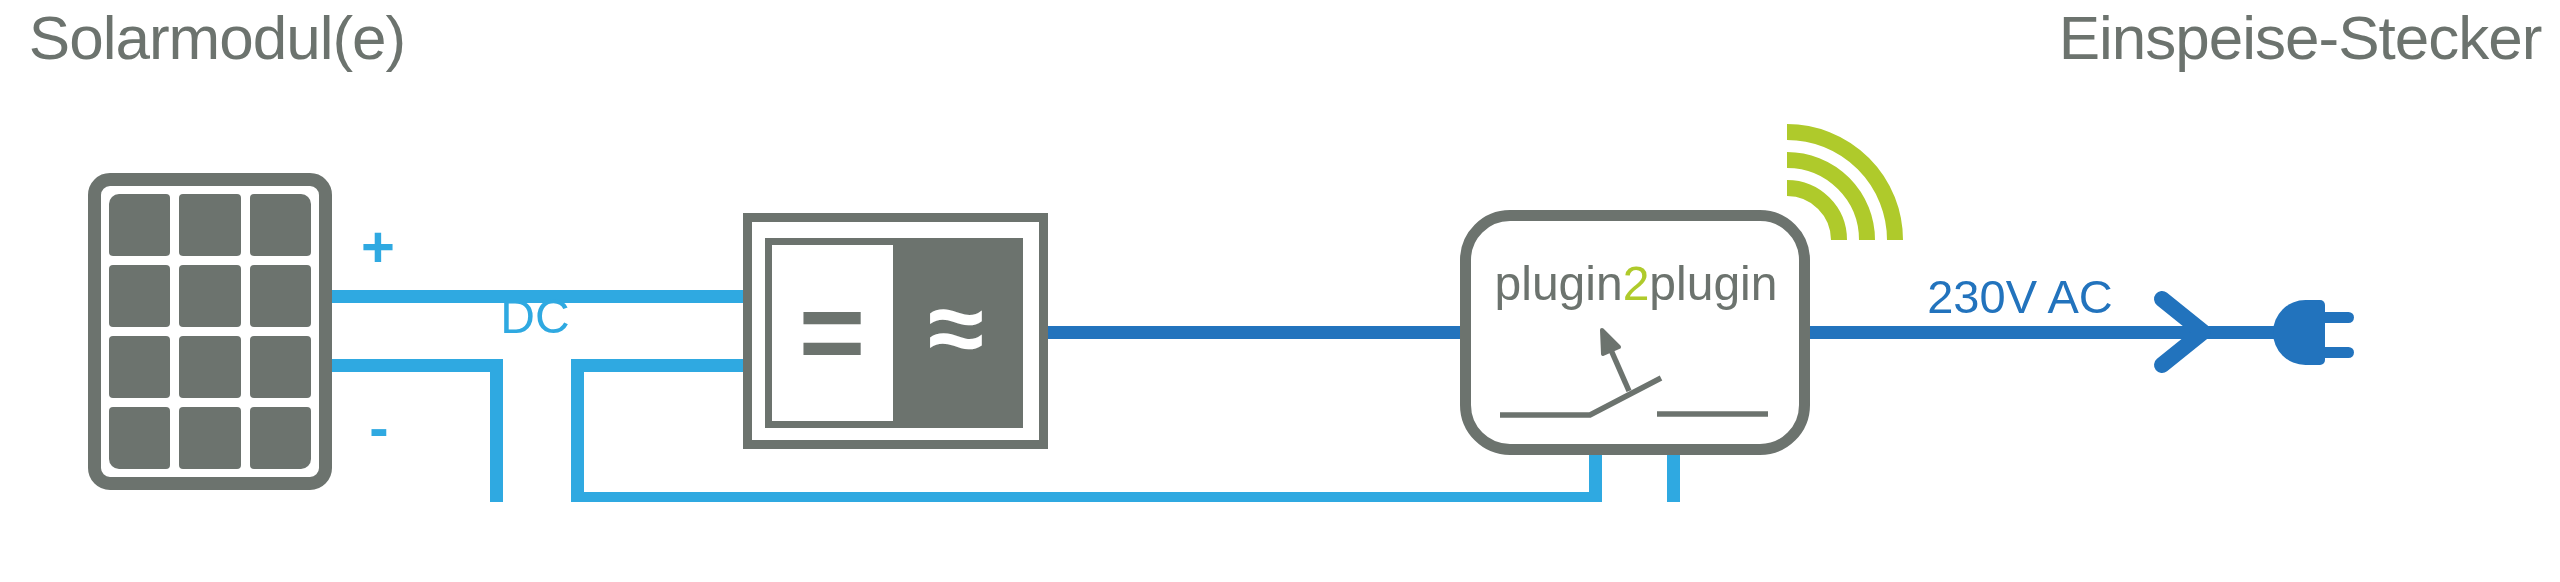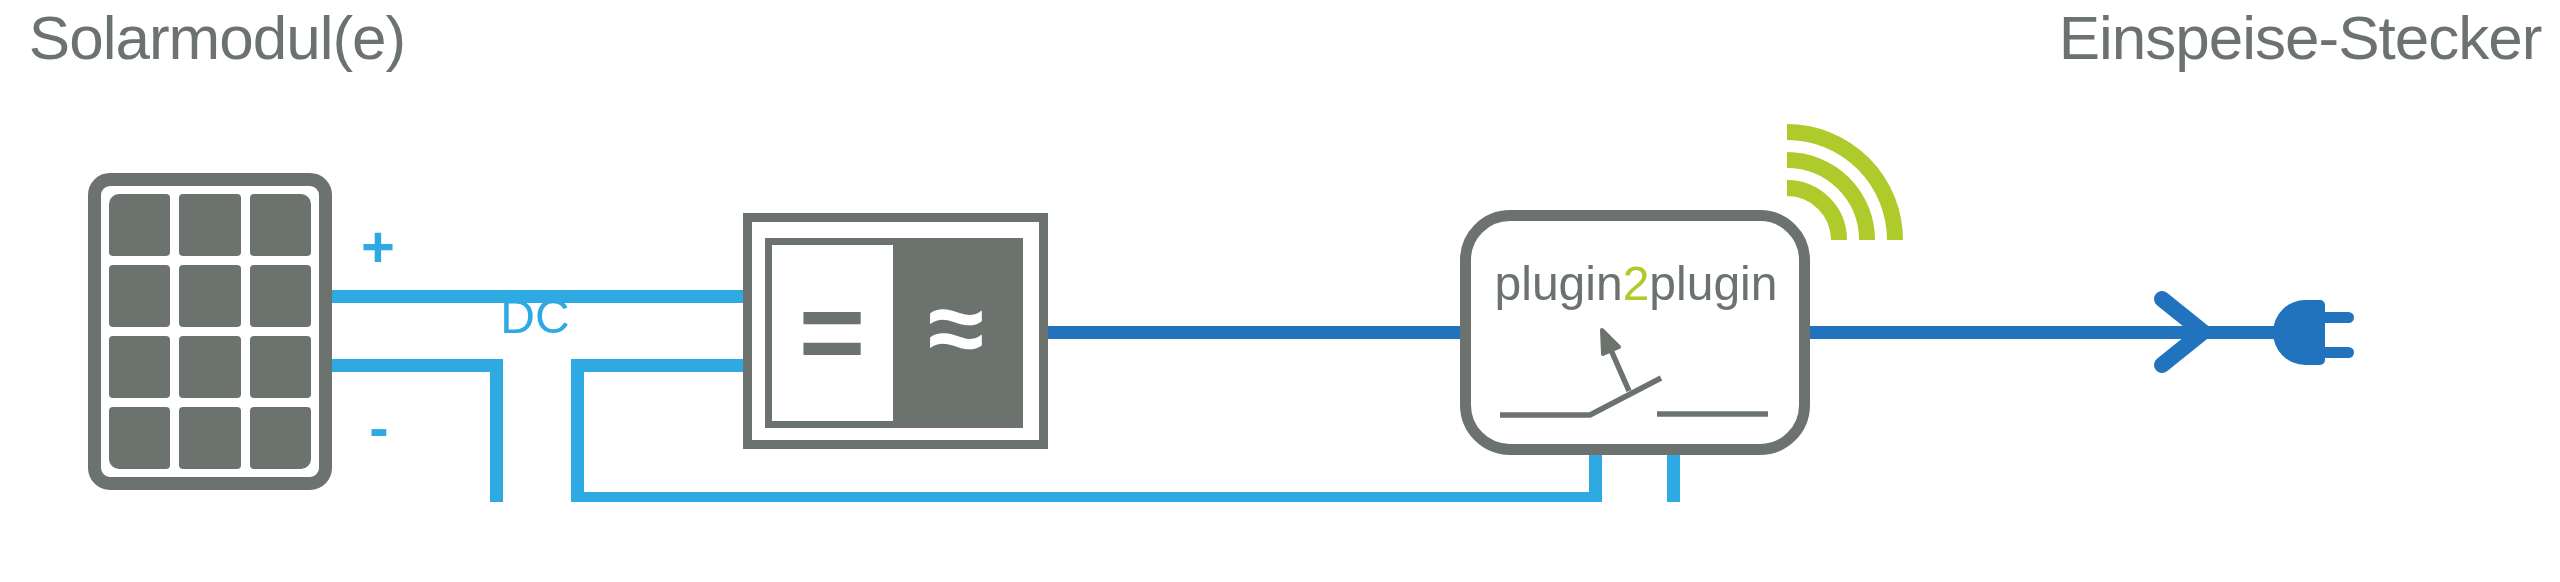--- a/index.html
+++ b/index.html
@@ -114,20 +114,21 @@
         <div class="panel-cell"></div>
       <div class="panel-cell"></div>
         <div class="panel-cell"></div>
         <div class="panel-cell"></div>
     </div>
   </div>
 
   <div class="dc-text" style="left:378px;top:247px;font-size:58px;font-weight:bold">+</div>
   <div class="dc-text" style="left:379px;top:428px;font-size:58px;font-weight:bold">-</div>
   <div class="dc-text" style="left:535px;top:317px;font-size:48px">DC</div>
+  <div class="ac-text" style="left:2020px;top:296px;font-size:47px">230V AC</div>
 
   <div class="inverter"></div>
   <div class="inverter-core">
     <div class="inverter-dc-side"></div>
   </div>
   <div class="equals-glyph">=</div>
   <div class="approx-glyph">≈</div>
 
   <div class="watcher"></div>
   <div class="brand"><span class="g">plugin</span><span class="n">2</span><span class="g">plugin</span></div>

